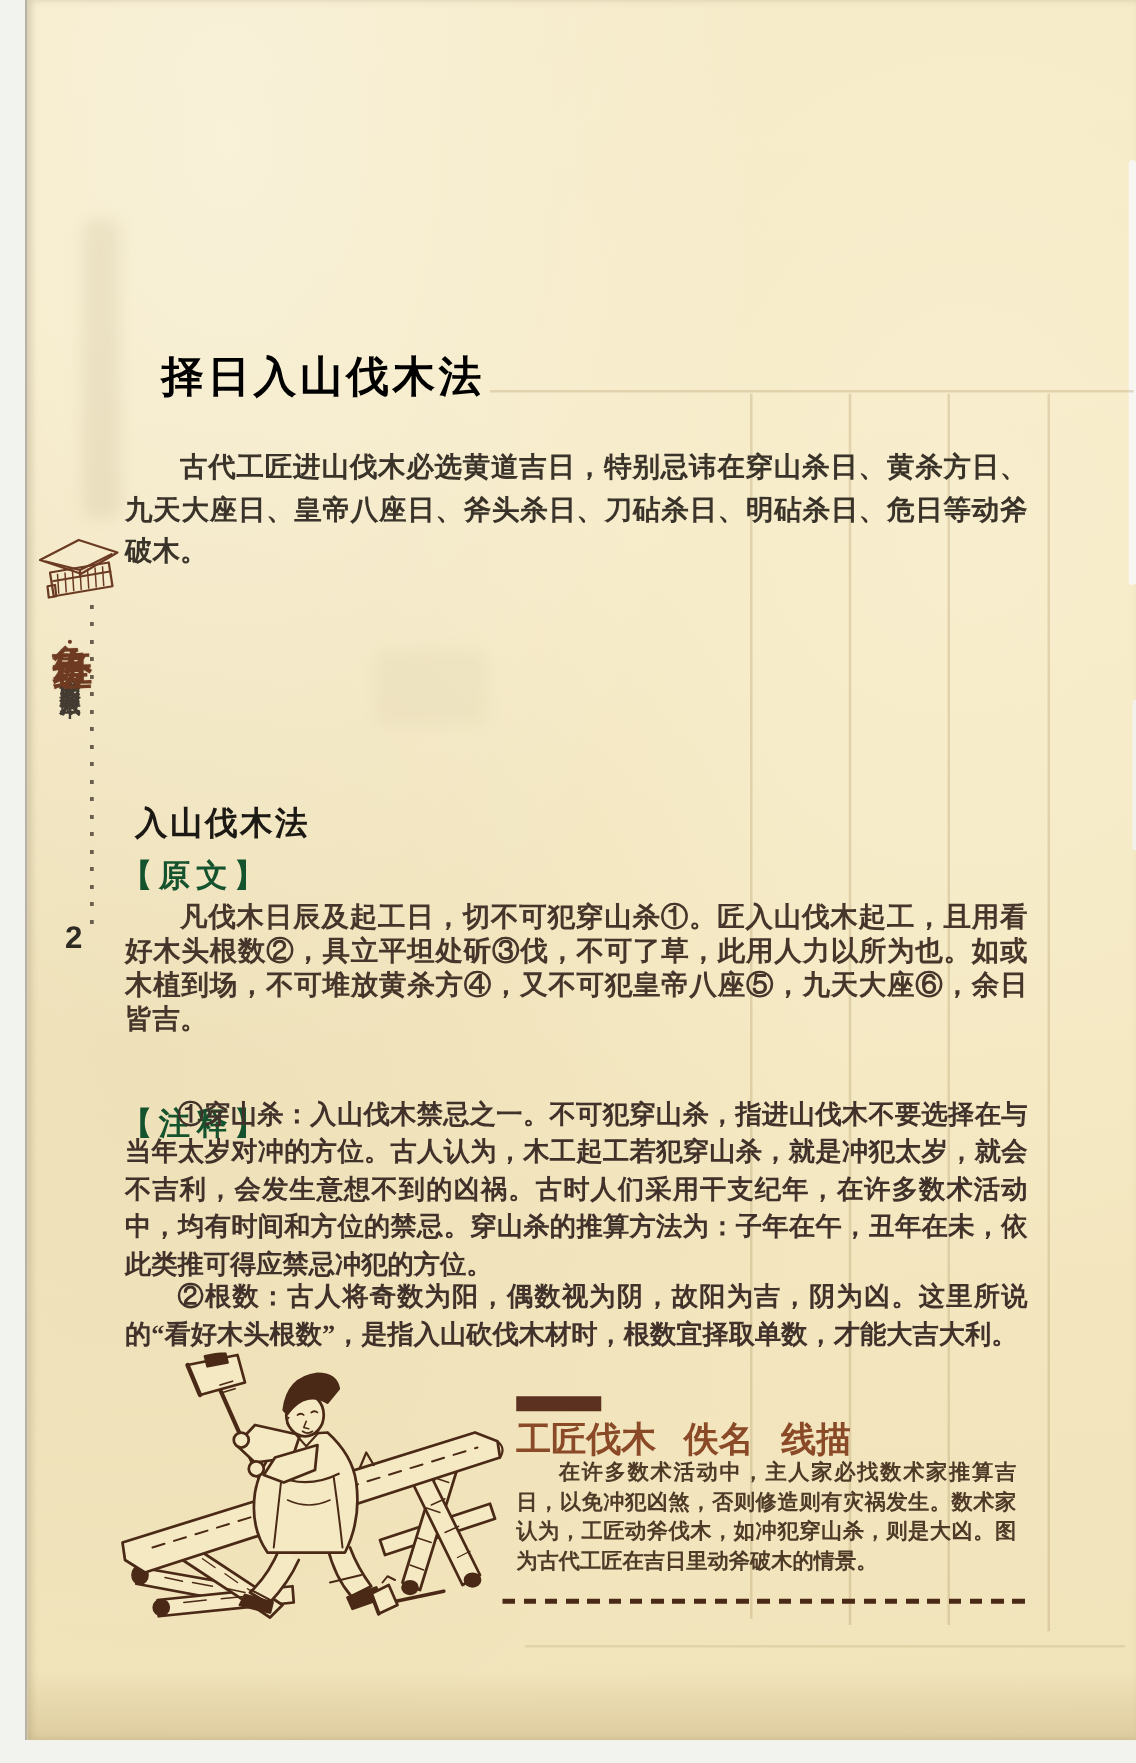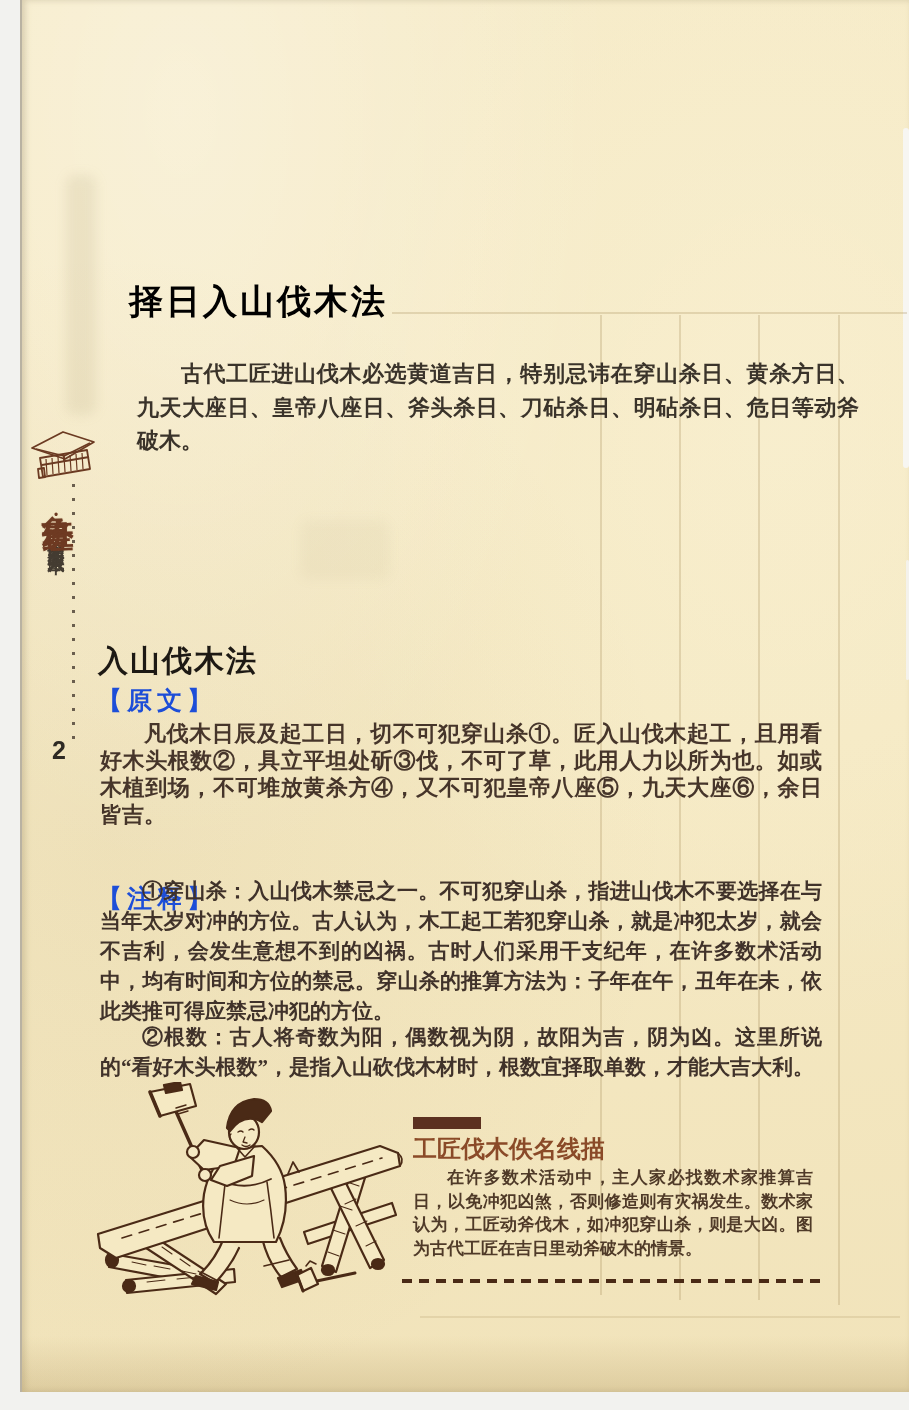--- a/index.html
+++ b/index.html
@@ -38,38 +38,38 @@
     font-size:17px;font-weight:600;color:#443c32;letter-spacing:3px;}
   .dotted-rule{position:absolute;left:72px;top:484px;width:3px;height:256px;
     background:repeating-linear-gradient(180deg,#6a5e4e 0 3px,transparent 3px 14px);}
   .page-num{position:absolute;left:52px;top:736px;font-size:25px;font-weight:600;
     color:#2e2a24;font-family:"Liberation Sans",sans-serif;}
 
   
   .title{position:absolute;left:129px;top:279px;font-size:34px;font-weight:800;
     letter-spacing:3px;color:#000000;font-family:"Liberation Sans",sans-serif;}
   .intro{position:absolute;left:100px;top:357px;width:722px;font-size:22px;
-    line-height:33.5px;font-weight:700;color:#3a332a;text-align:justify;text-indent:2em;margin-left:37px;}
-  .h2{position:absolute;left:98px;top:641px;font-size:30px;font-weight:900;
+    line-height:33.5px;font-weight:700;color:#3a332a;text-align:justify;text-indent:2em;}
+  .h2{position:absolute;left:108px;top:641px;font-size:26px;font-weight:900;
     letter-spacing:2px;color:#1d1914;}
-  .bracket-label{position:absolute;font-size:25px;font-weight:800;color:#1d4ed8;letter-spacing:5px;}
+  .bracket-label{position:absolute;font-size:25px;font-weight:800;color:#14532d;letter-spacing:5px;}
   .orig-label{left:97px;top:684px;}
   .orig-text{position:absolute;left:100px;top:720px;width:722px;font-size:22px;
     line-height:27px;font-weight:700;color:#46352a;text-align:justify;text-indent:2em;}
   .notes-label{left:97px;top:842px;margin-top:40px;}
   .note{position:absolute;left:100px;width:722px;font-size:21px;line-height:30px;
     font-weight:700;color:#40322a;text-align:justify;text-indent:2em;}
   .note1{top:876px;}
   .note2{top:1022px;}
 
   
   .illus{position:absolute;left:92px;top:1082px;}
   .cap-bar{position:absolute;left:413px;top:1117px;width:68px;height:12px;background:#5c3120;}
-  .cap-head{position:absolute;left:413px;top:1133px;font-size:24px;font-weight:800;
-    color:#8a4a28;font-family:"Liberation Sans",sans-serif;display:flex;}
+  .cap-head{position:absolute;left:413px;top:1133px;font-size:28px;font-weight:800;
+    color:#8a4a28;font-family:"Liberation Sans",sans-serif;display:flex;gap:22px;}
   .cap-text{position:absolute;left:413px;top:1166px;width:400px;font-size:17px;
     line-height:23.6px;font-weight:600;color:#4f3a28;text-align:justify;text-indent:2em;
     font-family:"Liberation Sans",sans-serif;}
   .dashed-rule{position:absolute;left:402px;top:1279px;width:421px;height:4px;
     background:repeating-linear-gradient(90deg,#4a2a16 0 10px,transparent 10px 17px);}
 </style>
 </head>
 <body>
 
 <div id="page">

